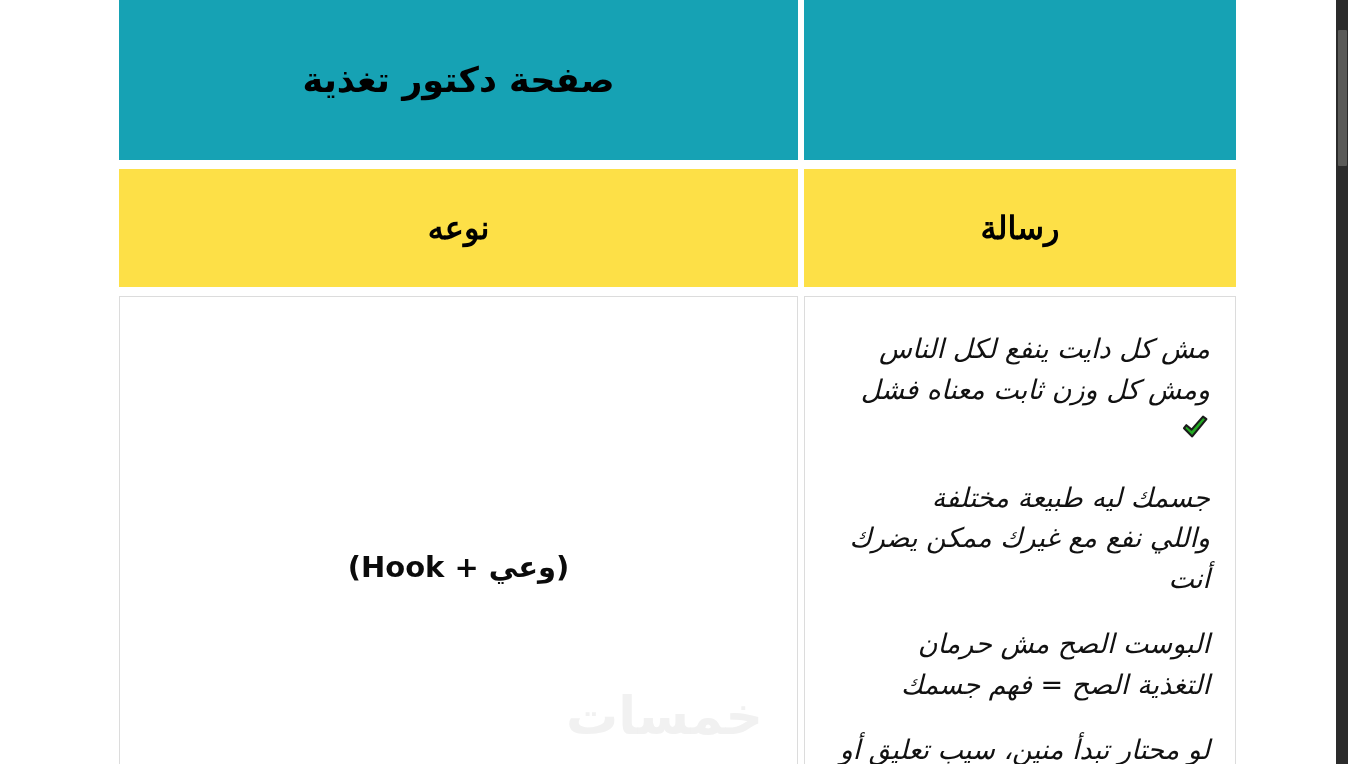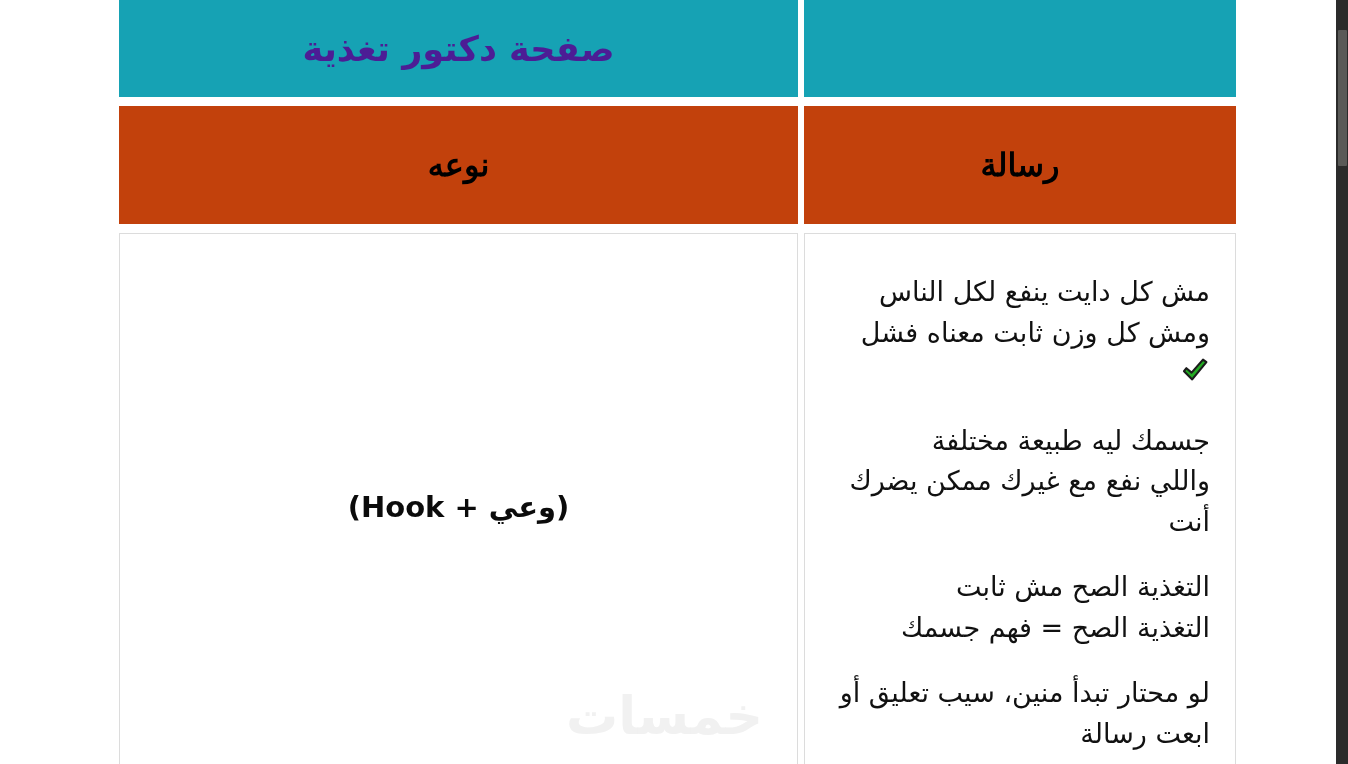--- a/index.html
+++ b/index.html
@@ -44,33 +44,33 @@
   #doc-table col.col-post  { width: 679px; }
 
   #doc-table td {
     padding: 0;
     vertical-align: middle;
   }
 
   
   .title-cell {
     background: #16a2b4;
-    height: 97px;
+    height: 160px;
     text-align: center;
-    color: #4c1d95;
+    color: #000000;
     font-size: 35px;
     font-weight: bold;
     line-height: 1.2;
     padding: 0 14px !important;
   }
   .title-cell.blank { }
 
   
   .colhead-cell {
-    background: #c2410c;
+    background: #fde047;
     height: 118px;
     text-align: center;
     color: #000000;
     font-size: 32px;
     font-weight: bold;
     font-family: "DejaVu Serif", "Liberation Serif", serif;
   }
 
   
   .body-cell {
@@ -91,22 +91,23 @@
   .post-cell {
     text-align: right;
     padding: 26px 25px 26px 20px !important;
     direction: rtl;
   }
 
   .post-para {
     font-size: 27px;
     line-height: 1.5;
     color: #111111;
-    margin: 12px 0 25px 0;
+    margin: 6px 0 25px 0;
     white-space: pre-line;
+    font-style: italic;
   }
   .post-para:last-child {
     margin-bottom: 0;
   }
 
   .check-mark {
     display: inline-block;
     vertical-align: -2px;
     margin-left: 8px;
   }
@@ -170,21 +171,21 @@
       <tr>
         <td class="body-cell post-cell">
           <p class="post-para"><span>مش كل دايت ينفع لكل الناس
 ومش كل وزن ثابت معناه فشل</span><span class="check-mark"><svg width="30" height="28" viewBox="0 0 30 28" aria-hidden="true">
                   <path d="M4 15.2 L6.4 12.2 L11.6 16.6 L23 3.6 L26.4 6.2 L12.2 23.4 Z" fill="#22aa22" stroke="#1b1b1b" stroke-width="2.1" stroke-linejoin="round"></path>
                 </svg></span></p>
 
           <p class="post-para">جسمك ليه طبيعة مختلفة
 واللي نفع مع غيرك ممكن يضرك أنت</p>
 
-          <p class="post-para">التغذية الصح مش ثابت
+          <p class="post-para">البوست الصح مش حرمان
 التغذية الصح = فهم جسمك</p>
 
           <p class="post-para">لو محتار تبدأ منين، سيب تعليق أو ابعت رسالة</p>
         </td>
         <td class="body-cell type-cell">(وعي + Hook)</td>
       </tr>
 
     </tbody>
   </table>
 

